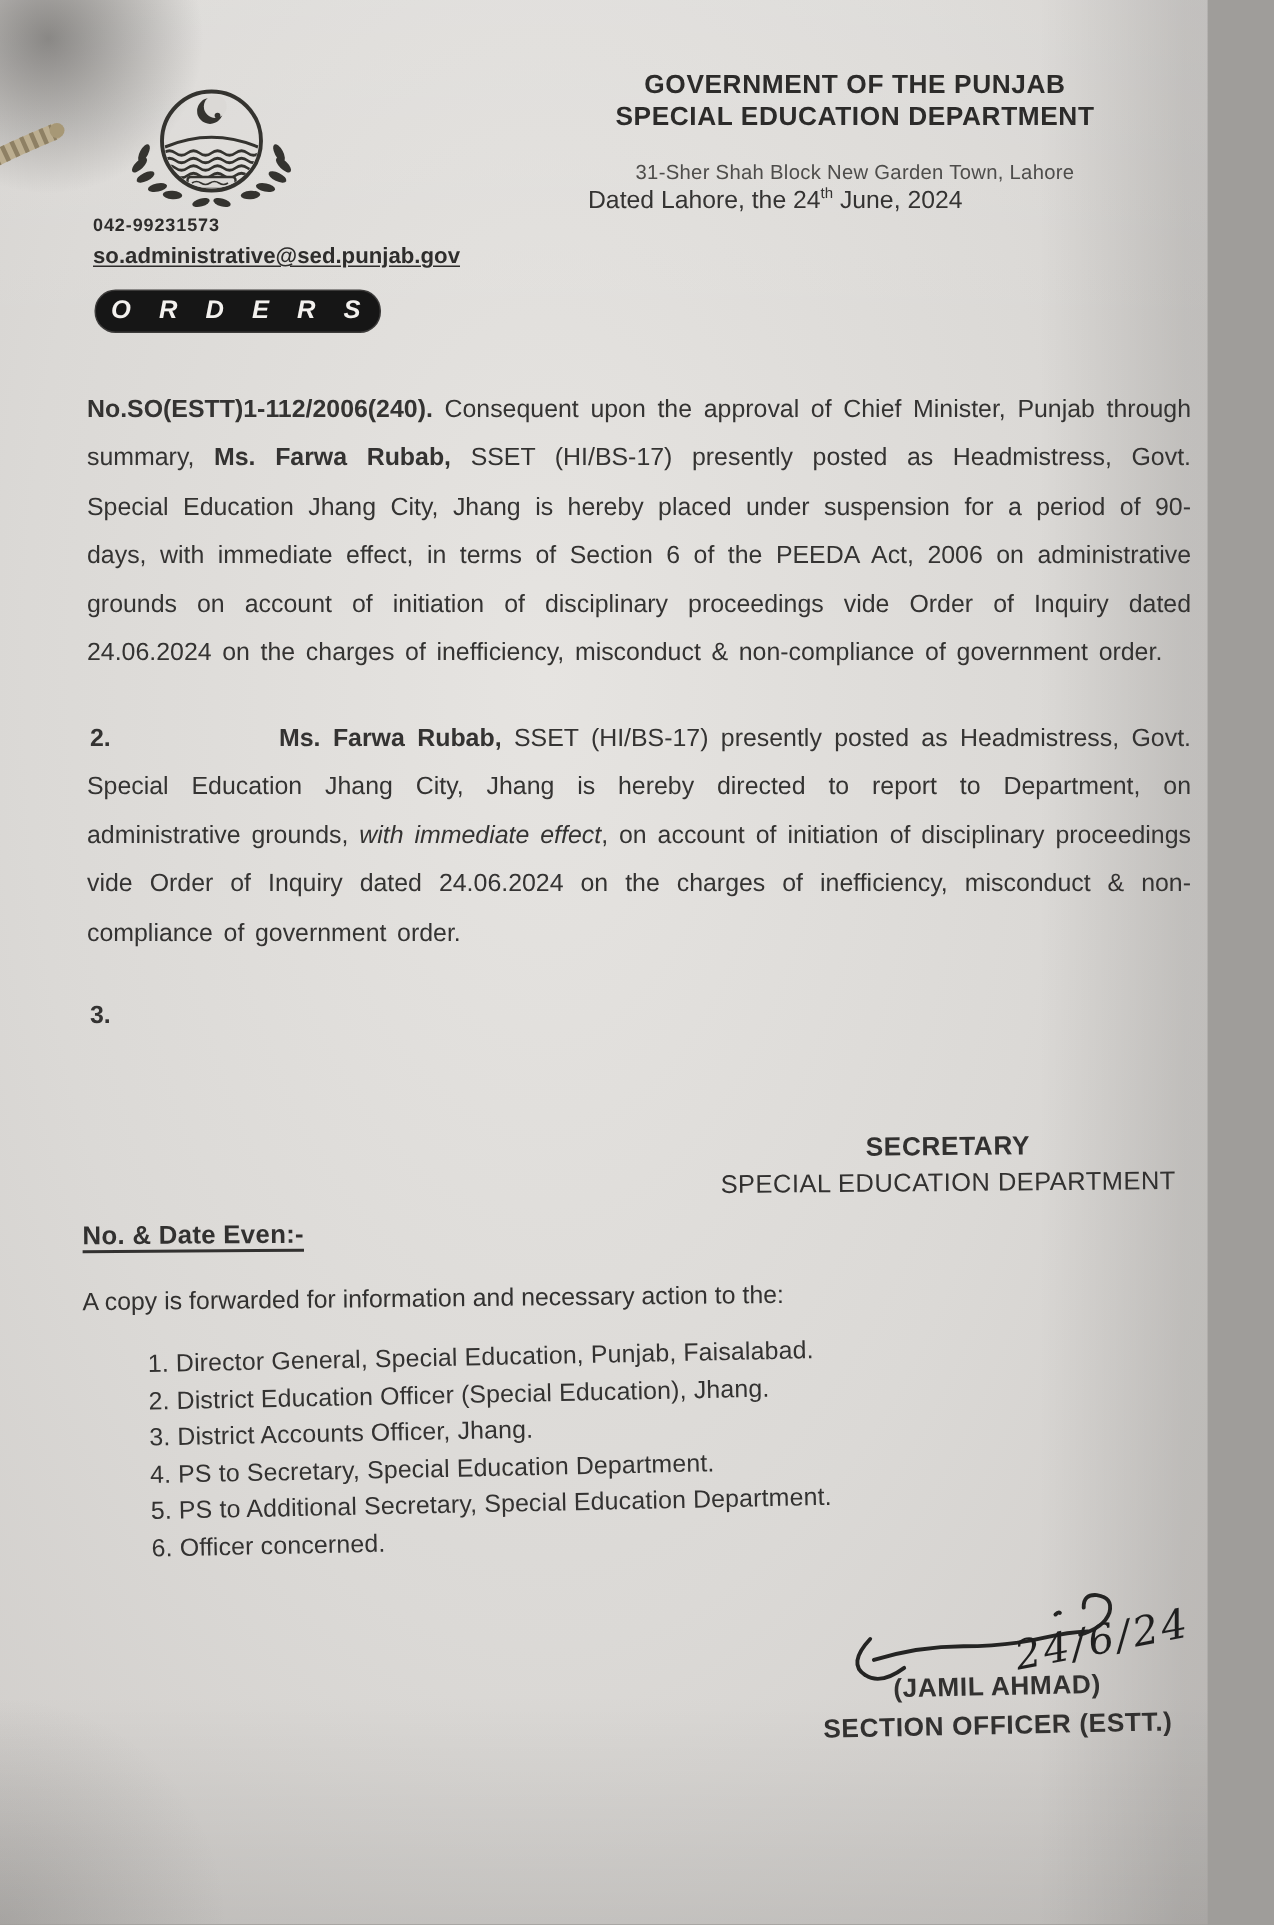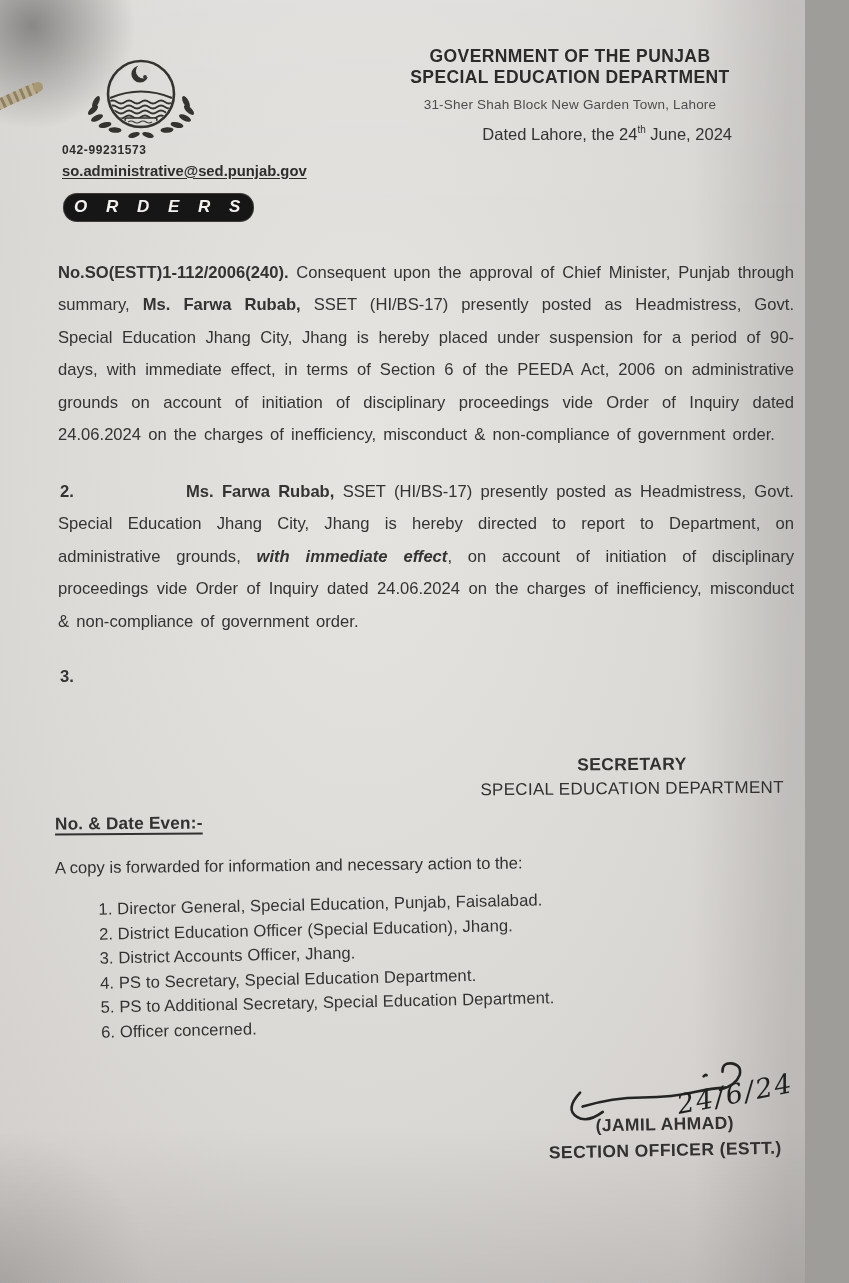--- a/index.html
+++ b/index.html
@@ -19,22 +19,22 @@
   }
   .abs{position:absolute;}
 
   
   .thread{left:-4px;top:66px;width:56px;height:60px;}
 
   
   .crest{left:78px;top:52px;width:126px;height:92px;}
   .org{left:348px;top:46px;width:444px;text-align:center;line-height:1.22;}
   .org .l1,.org .l2{font-size:17.5px;font-weight:bold;letter-spacing:.4px;color:#2c2b2a;}
-  .org .addr{font-size:13.5px;color:#4e4d4b;margin-top:8px;letter-spacing:.2px;text-align:center;}
-  .dateline{left:392px;top:124px;width:340px;text-align:right;font-size:16.5px;color:#343332;}
+  .org .addr{font-size:13.5px;color:#4e4d4b;margin-top:18px;letter-spacing:.2px;text-align:center;}
+  .dateline{left:392px;top:124px;width:340px;text-align:left;font-size:16.5px;color:#343332;}
   .dateline sup{font-size:10px;vertical-align:super;}
   .contact{left:62px;top:142px;line-height:1.4;}
   .phone{font-size:12px;font-weight:bold;letter-spacing:.6px;color:#2e2d2c;}
   .email{font-size:14.8px;font-weight:bold;text-decoration:underline;text-underline-offset:2px;color:#2e2d2c;margin-top:2px;}
 
   .orders{
     left:64px;top:194px;
     background:#161616;color:#f3f1ee;
     font-size:17px;font-weight:bold;font-style:italic;
     letter-spacing:7px;
@@ -44,21 +44,21 @@
   }
 
   
   .para{left:58px;width:736px;font-size:16.6px;line-height:32.5px;text-align:justify;word-spacing:2.5px;color:#343332;}
   .p1{top:240px;}
   .p2{top:459px;text-indent:128px;}
   .p3{top:644px;text-indent:124px;text-align:left;}
   .pnum{position:absolute;left:2px;top:0;text-indent:0;font-weight:bold;}
   .p3 .pnum{font-weight:bold;}
   .bold{font-weight:bold;}
-  .boldital{font-weight:bold;font-style:italic;}
+  .boldital{font-weight:normal;font-style:italic;}
 
   .signatory{left:420px;top:754px;width:424px;text-align:center;transform:rotate(-0.5deg);}
   .signatory .title{font-size:17.5px;font-weight:bold;letter-spacing:.4px;}
   .signatory .dept{font-size:17px;margin-top:4px;letter-spacing:.3px;}
 
   .dist-head{left:55px;top:813px;font-size:17.2px;font-weight:bold;text-decoration:underline;text-decoration-thickness:2px;text-underline-offset:4px;letter-spacing:.2px;transform:rotate(-0.4deg);}
   .dist-intro{left:55px;top:856px;font-size:16.6px;transform:rotate(-0.6deg);}
   .dist-list{left:85px;top:898px;width:660px;transform:rotate(-1.2deg);transform-origin:left top;}
   .dist-list ol{margin:0;padding-left:32px;}
   .dist-list li{font-size:16.6px;line-height:24.6px;letter-spacing:.1px;color:#333231;}

